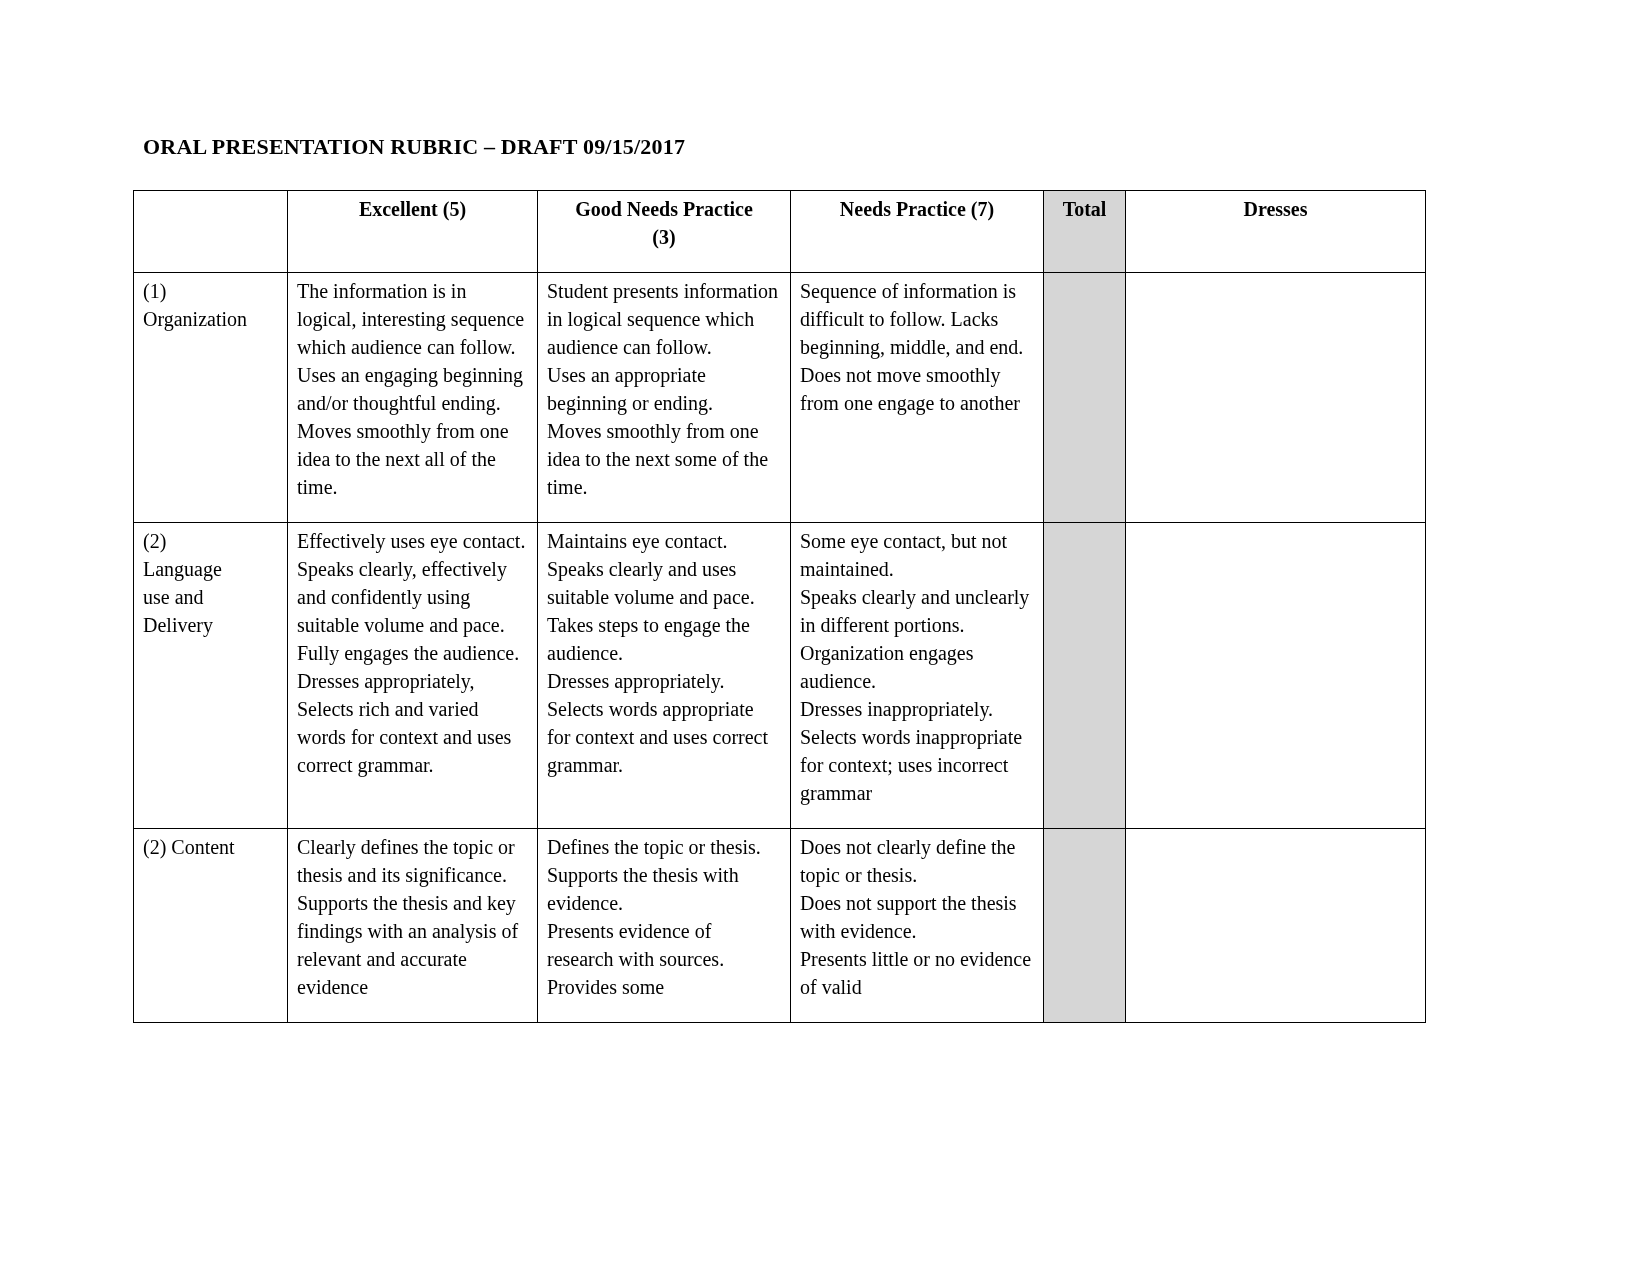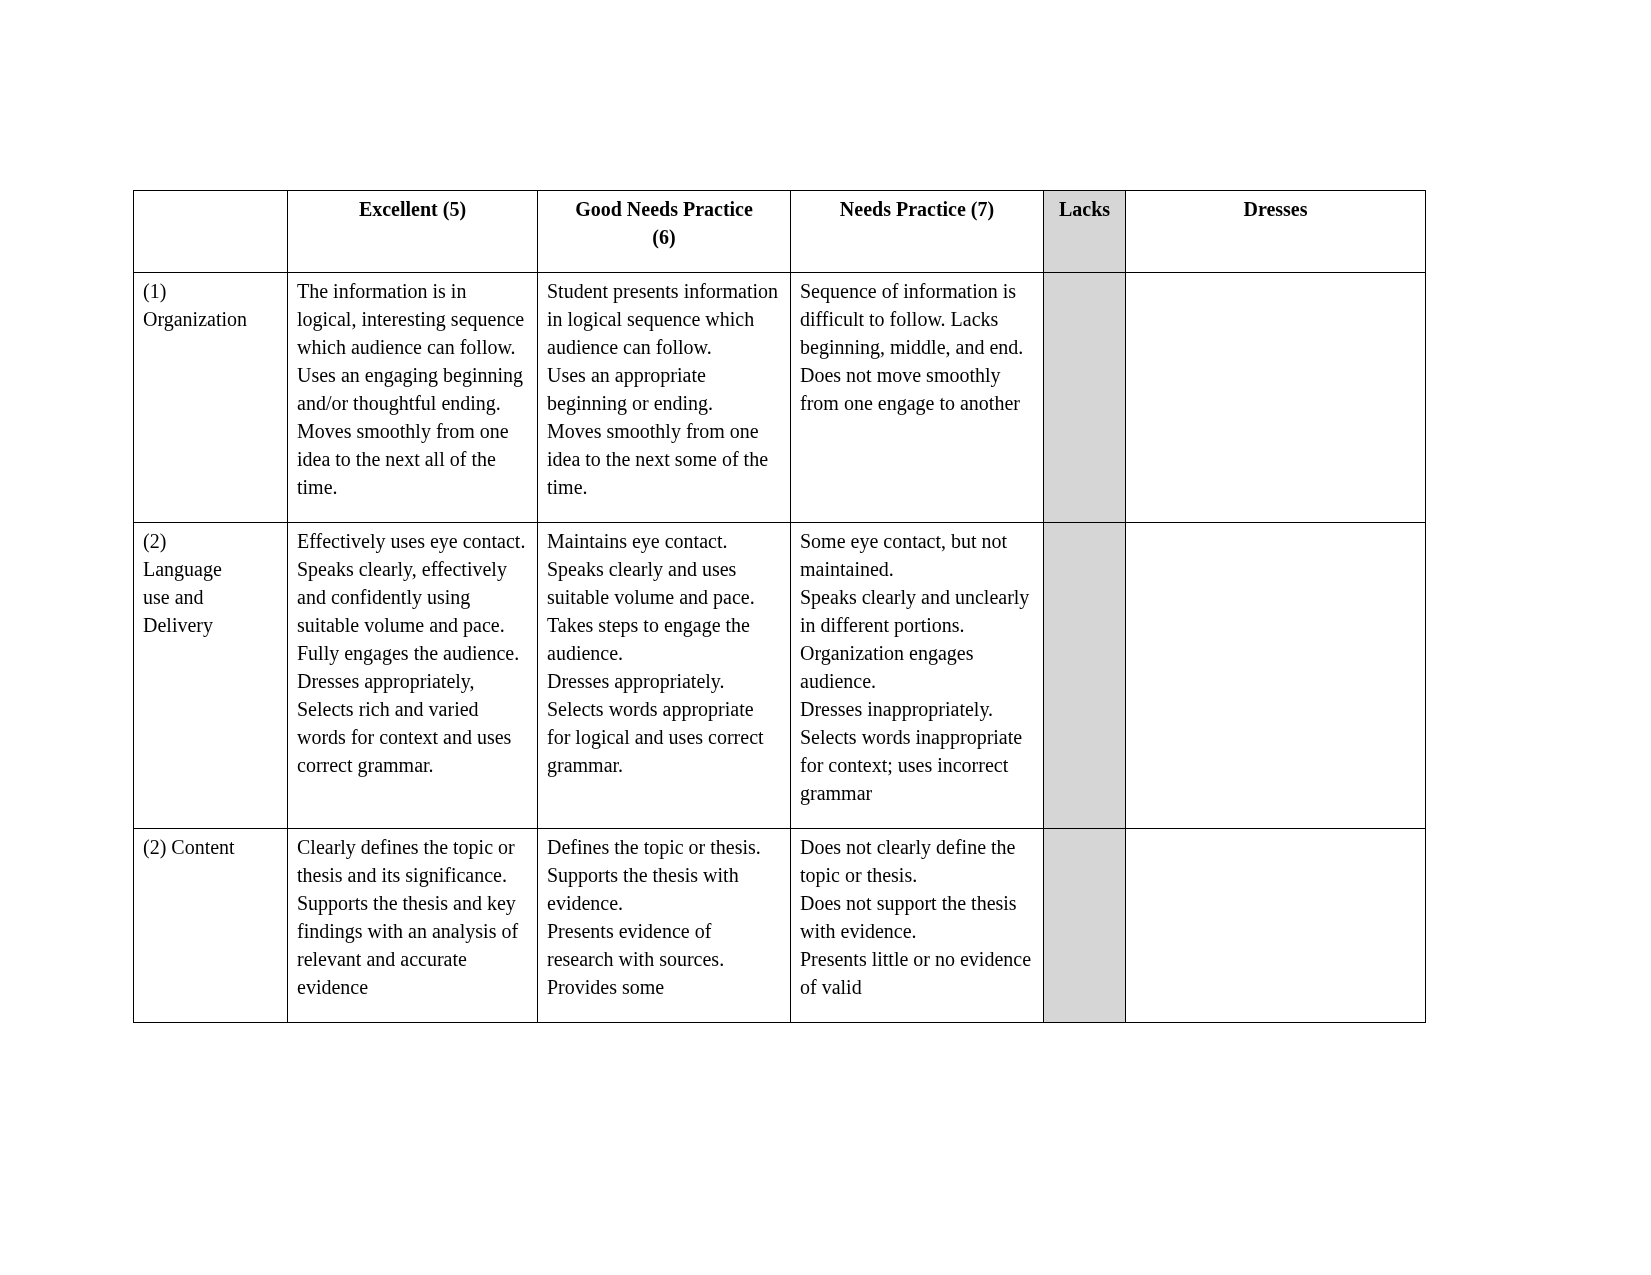--- a/index.html
+++ b/index.html
@@ -60,38 +60,39 @@
   }
   .total-col {
     background: var(--total-bg, #d6d6d6);
   }
 </style>
 </head>
 <body>
 
 <div class="page">
 
+  <h1 class="doc-title">ORAL PRESENTATION RUBRIC – DRAFT 09/15/2017</h1>
 
   <table class="rubric">
     <colgroup>
       <col style="width:154px">
       <col style="width:250px">
       <col style="width:253px">
       <col style="width:253px">
       <col style="width:82px">
       <col style="width:300px">
     </colgroup>
     <thead>
       <tr>
         <th></th>
         <th>Excellent (5)</th>
         <th>Good Needs Practice
-(6)</th>
+(3)</th>
         <th>Needs Practice (7)</th>
-        <th class="total-col">Lacks</th>
+        <th class="total-col">Total</th>
         <th>Dresses</th>
       </tr>
     </thead>
     <tbody>
       <tr>
         <td>(1)
 Organization</td>
         <td>The information is in logical, interesting sequence which audience can follow.
 Uses an engaging beginning and/or thoughtful ending.
 Moves smoothly from one idea to the next all of the time.</td>
@@ -106,21 +107,21 @@
         <td>(2)
 Language
 use and
 Delivery</td>
         <td>Effectively uses eye contact. Speaks clearly, effectively and confidently using suitable volume and pace. Fully engages the audience.
 Dresses appropriately, Selects rich and varied words for context and uses correct grammar.</td>
         <td>Maintains eye contact.
 Speaks clearly and uses suitable volume and pace.
 Takes steps to engage the audience.
 Dresses appropriately.
-Selects words appropriate for logical and uses correct grammar.</td>
+Selects words appropriate for context and uses correct grammar.</td>
         <td>Some eye contact, but not maintained.
 Speaks clearly and unclearly in different portions.
 Organization engages audience.
 Dresses inappropriately.
 Selects words inappropriate for context; uses incorrect grammar</td>
         <td class="total-col"></td>
         <td></td>
       </tr>
       <tr>
         <td>(2) Content</td>

